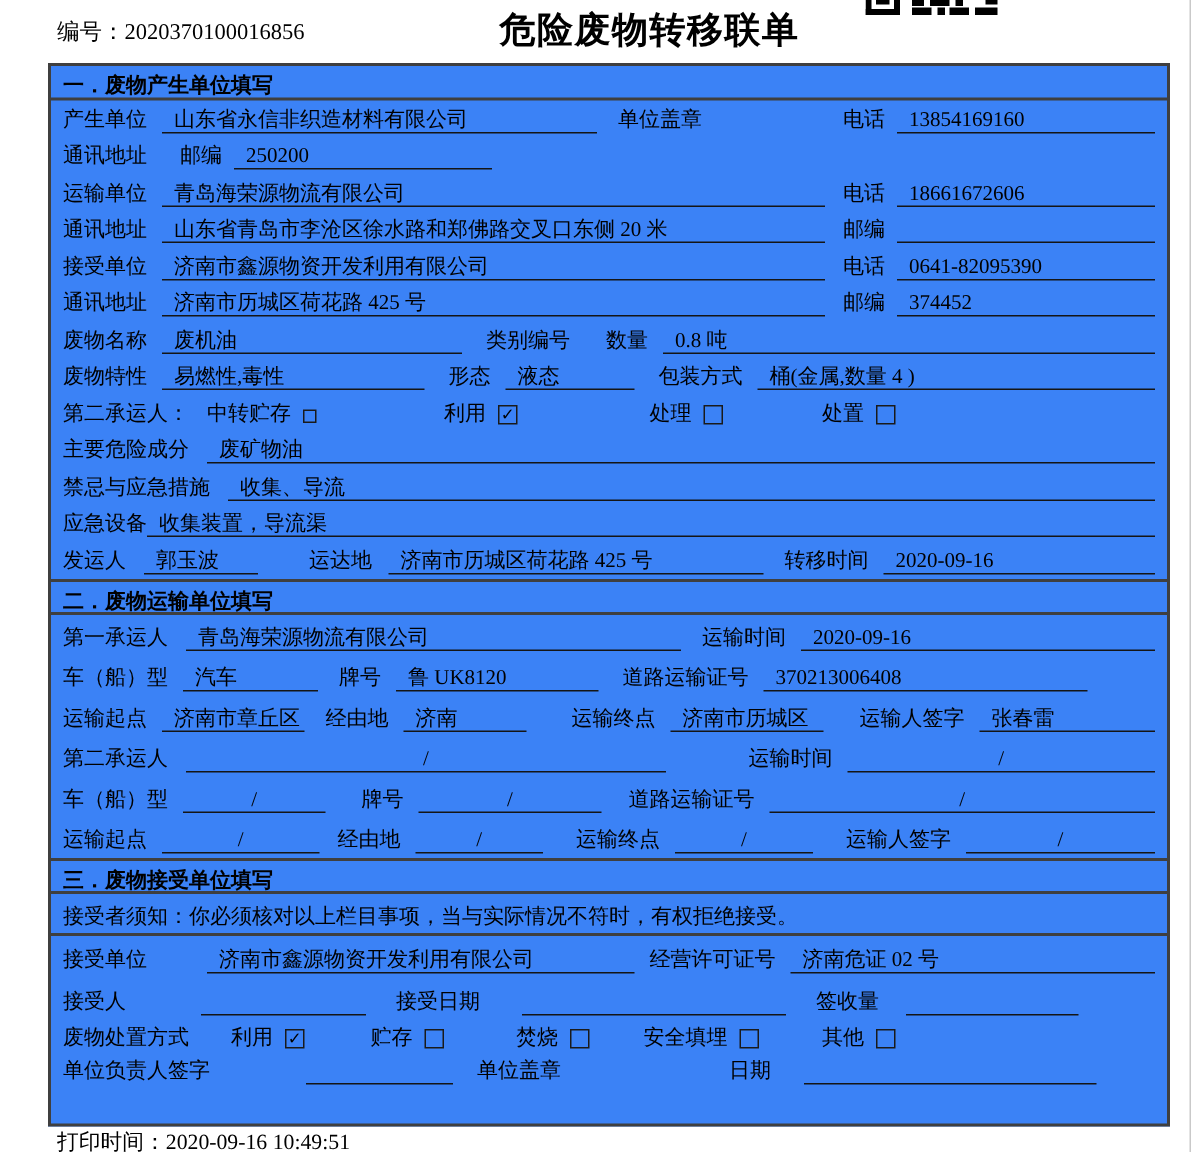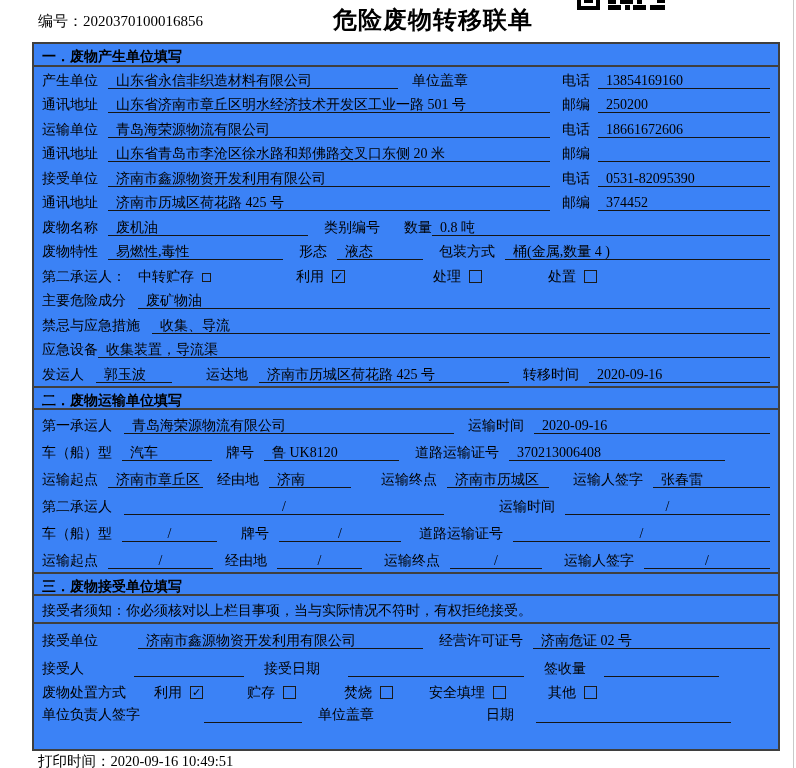--- a/index.html
+++ b/index.html
@@ -79,21 +79,20 @@
     <div class="row r1">
       <span class="lb" style="margin-right:10px">产生单位</span>
       <span class="uv" style="width:290px">山东省永信非织造材料有限公司</span>
       <span class="lb" style="margin-left:14px">单位盖章</span>
       <span class="lb" style="margin-left:auto;margin-right:8px">电话</span>
       <span class="uv" style="width:172px">13854169160</span>
     </div>
 
     <div class="row r1">
       <span class="lb" style="margin-right:10px">通讯地址</span>
-      <span class="uv fill">山东省济南市章丘区明水经济技术开发区工业一路 501 号</span>
       <span class="lb" style="margin-left:12px;margin-right:8px">邮编</span>
       <span class="uv" style="width:172px">250200</span>
     </div>
 
     <div class="row r1">
       <span class="lb" style="margin-right:10px">运输单位</span>
       <span class="uv fill">青岛海荣源物流有限公司</span>
       <span class="lb" style="margin-left:12px;margin-right:8px">电话</span>
       <span class="uv" style="width:172px">18661672606</span>
     </div>
@@ -102,35 +101,35 @@
       <span class="lb" style="margin-right:10px">通讯地址</span>
       <span class="uv fill">山东省青岛市李沧区徐水路和郑佛路交叉口东侧 20 米</span>
       <span class="lb" style="margin-left:12px;margin-right:8px">邮编</span>
       <span class="uv" style="width:172px"></span>
     </div>
 
     <div class="row r1">
       <span class="lb" style="margin-right:10px">接受单位</span>
       <span class="uv fill">济南市鑫源物资开发利用有限公司</span>
       <span class="lb" style="margin-left:12px;margin-right:8px">电话</span>
-      <span class="uv" style="width:172px">0531-82095390</span>
+      <span class="uv" style="width:172px">0641-82095390</span>
     </div>
 
     <div class="row r1">
       <span class="lb" style="margin-right:10px">通讯地址</span>
       <span class="uv fill">济南市历城区荷花路 425 号</span>
       <span class="lb" style="margin-left:12px;margin-right:8px">邮编</span>
       <span class="uv" style="width:172px">374452</span>
     </div>
 
     <div class="row r1">
       <span class="lb" style="margin-right:10px">废物名称</span>
       <span class="uv" style="width:200px">废机油</span>
       <span class="lb" style="margin-left:16px;margin-right:10px">类别编号</span>
-      <span class="lb" style="margin-left:14px;">数量</span>
+      <span class="lb" style="margin-left:14px;margin-right:10px">数量</span>
       <span class="uv fill">0.8 吨</span>
     </div>
 
     <div class="row r1">
       <span class="lb" style="margin-right:10px">废物特性</span>
       <span class="uv" style="width:175px">易燃性,毒性</span>
       <span class="lb" style="margin-left:16px;margin-right:10px">形态</span>
       <span class="uv" style="width:86px">液态</span>
       <span class="lb" style="margin-left:16px;margin-right:10px">包装方式</span>
       <span class="uv fill">桶(金属,数量  4 )</span>
@@ -233,21 +232,21 @@
 
     <div class="sec-h topline">三．废物接受单位填写</div>
 
     <div class="notice">
       <span>接受者须知：</span><span>你必须核对以上栏目事项，当与实际情况不符时，有权拒绝接受。</span>
     </div>
 
     <div class="row r3a">
       <span class="lb">接受单位</span>
       <span class="uv" style="width:285px;margin-left:40px">济南市鑫源物资开发利用有限公司</span>
-      <span class="lb" style="margin-left:16px;margin-right:10px">经营许可证号</span>
+      <span class="lb" style="margin-left:10px;margin-right:10px">经营许可证号</span>
       <span class="uv fill">济南危证 02 号</span>
     </div>
 
     <div class="row r3a">
       <span class="lb">接受人</span>
       <span class="uv" style="width:110px;margin-left:50px"></span>
       <span class="lb" style="margin-left:20px">接受日期</span>
       <span class="uv" style="width:176px;margin-left:28px"></span>
       <span class="lb" style="margin-left:20px">签收量</span>
       <span class="uv" style="width:115px;margin-left:18px"></span>

